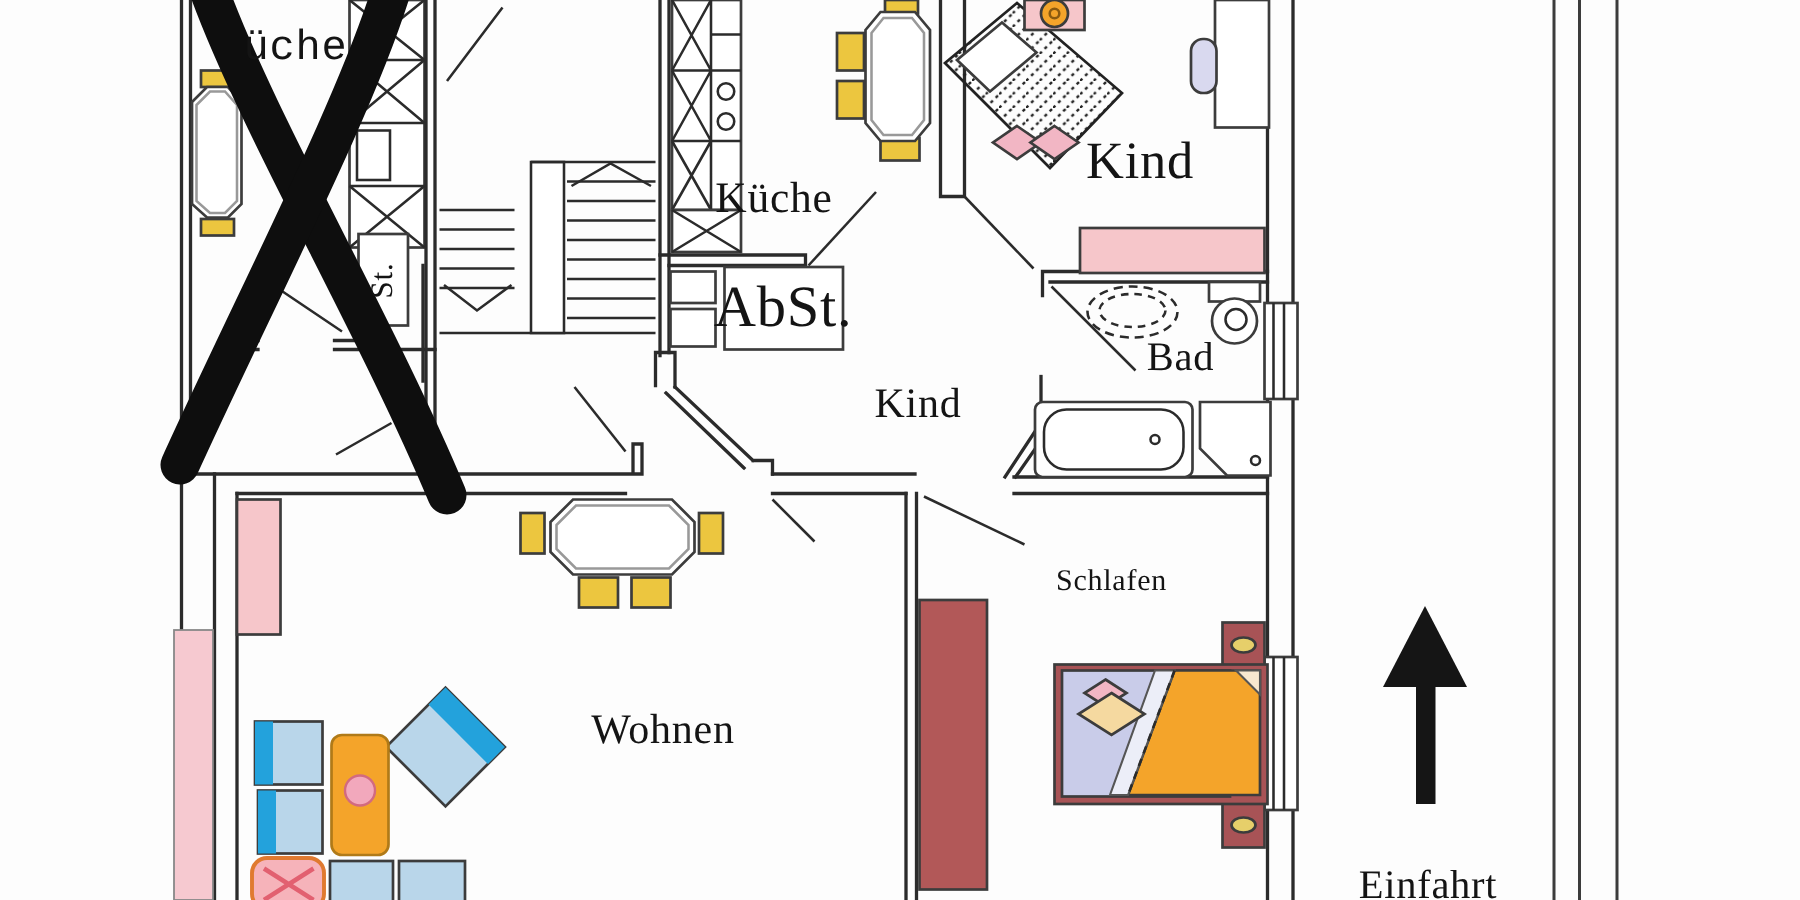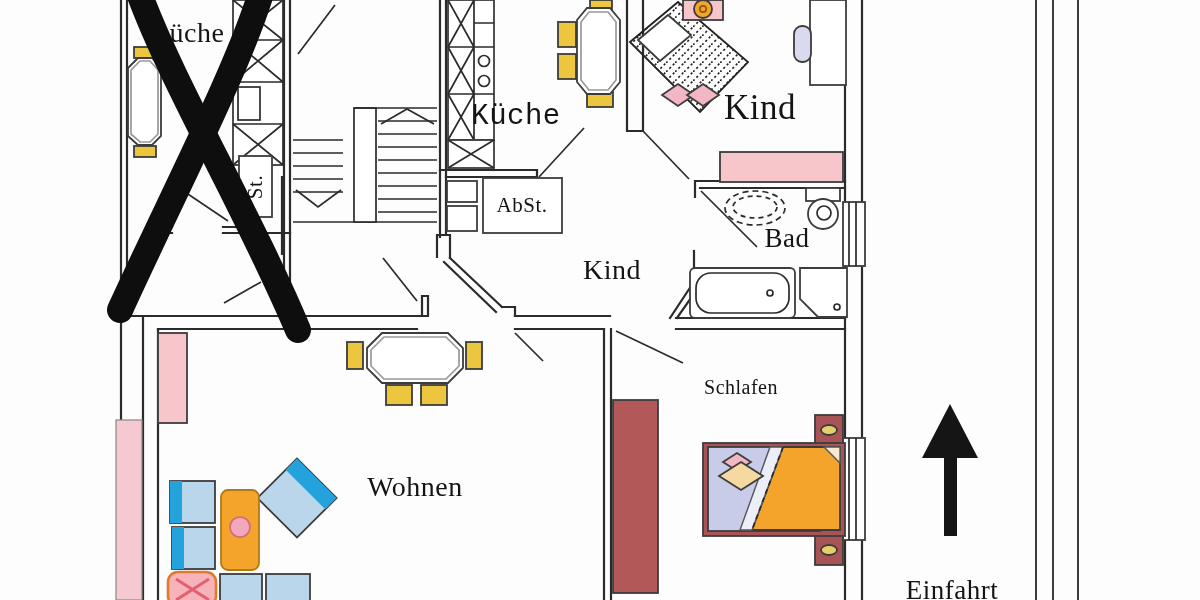--- a/index.html
+++ b/index.html
@@ -242,24 +242,24 @@
     <path class="xmark" d="M262,-10 C 238,70 170,200 120,310"></path>
   </g>
 
   <g>
     <polygon class="black" points="950,404 922,458 978,458"></polygon>
     <rect class="black" x="944" y="456" width="13" height="80"></rect>
   </g>
   <path d="M1036,0 V600 M1053,0 V600 M1078,0 V600" stroke="#3c3c3c" stroke-width="2" fill="none"></path>
 </svg>
 
-<span class="lbl" style="left:197px;top:33px;font-size:28px;">üche</span>
+<span class="lbl" style="left:197px;top:33px;font-size:28px;font-family:Liberation Mono, monospace;">üche</span>
 <span class="lbl rot" style="left:255px;top:187px;font-size:21px;">St.</span>
-<span class="lbl" style="left:516px;top:116px;font-size:29px;font-family:Liberation Mono, monospace;">Küche</span>
+<span class="lbl" style="left:516px;top:133px;font-size:29px;">Küche</span>
 <span class="lbl" style="left:760px;top:107px;font-size:35px;">Kind</span>
-<span class="lbl" style="left:522px;top:205px;font-size:21px;">AbSt.</span>
+<span class="lbl" style="left:522px;top:205px;font-size:39px;">AbSt.</span>
 <span class="lbl" style="left:612px;top:270px;font-size:28px;">Kind</span>
 <span class="lbl" style="left:787px;top:238px;font-size:27px;">Bad</span>
 <span class="lbl" style="left:741px;top:387px;font-size:20px;">Schlafen</span>
-<span class="lbl" style="left:415px;top:487px;font-size:28px;text-align:center;">Wohnen</span>
+<span class="lbl" style="left:442px;top:487px;font-size:28px;text-align:center;">Wohnen</span>
 <span class="lbl" style="left:952px;top:590px;font-size:27px;">Einfahrt</span>
 
 </div>
 
 </body></html>

